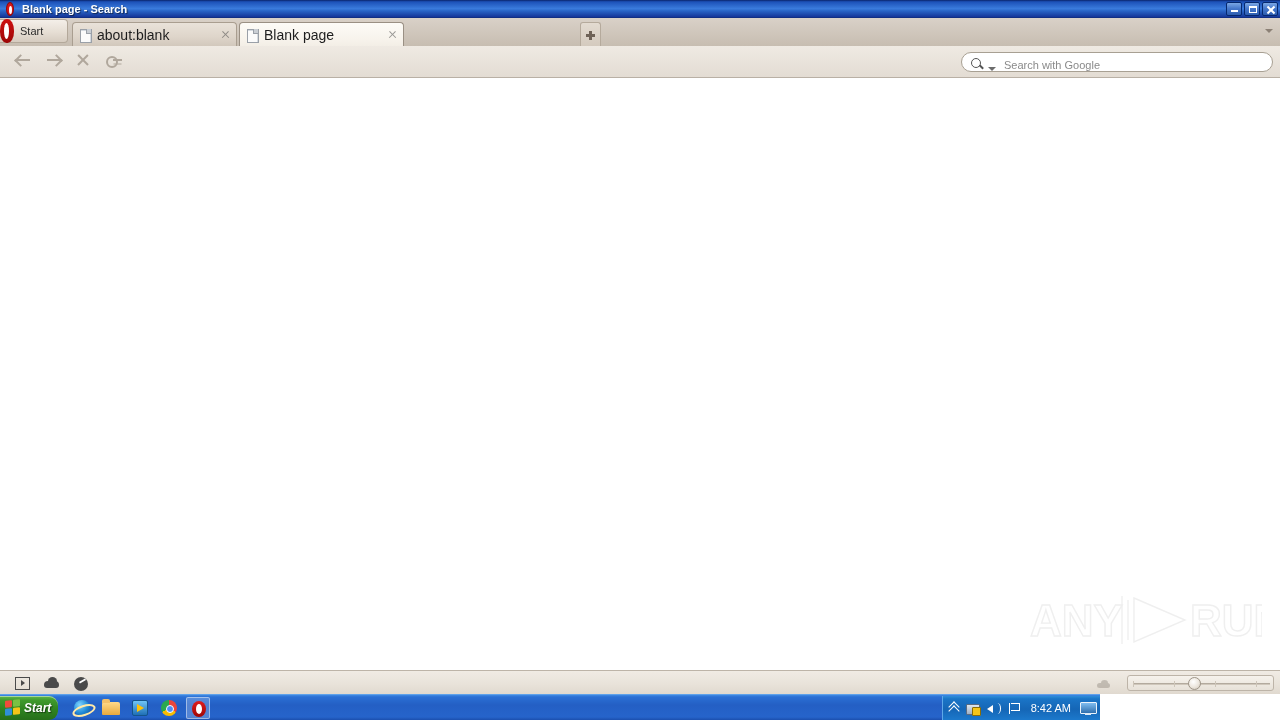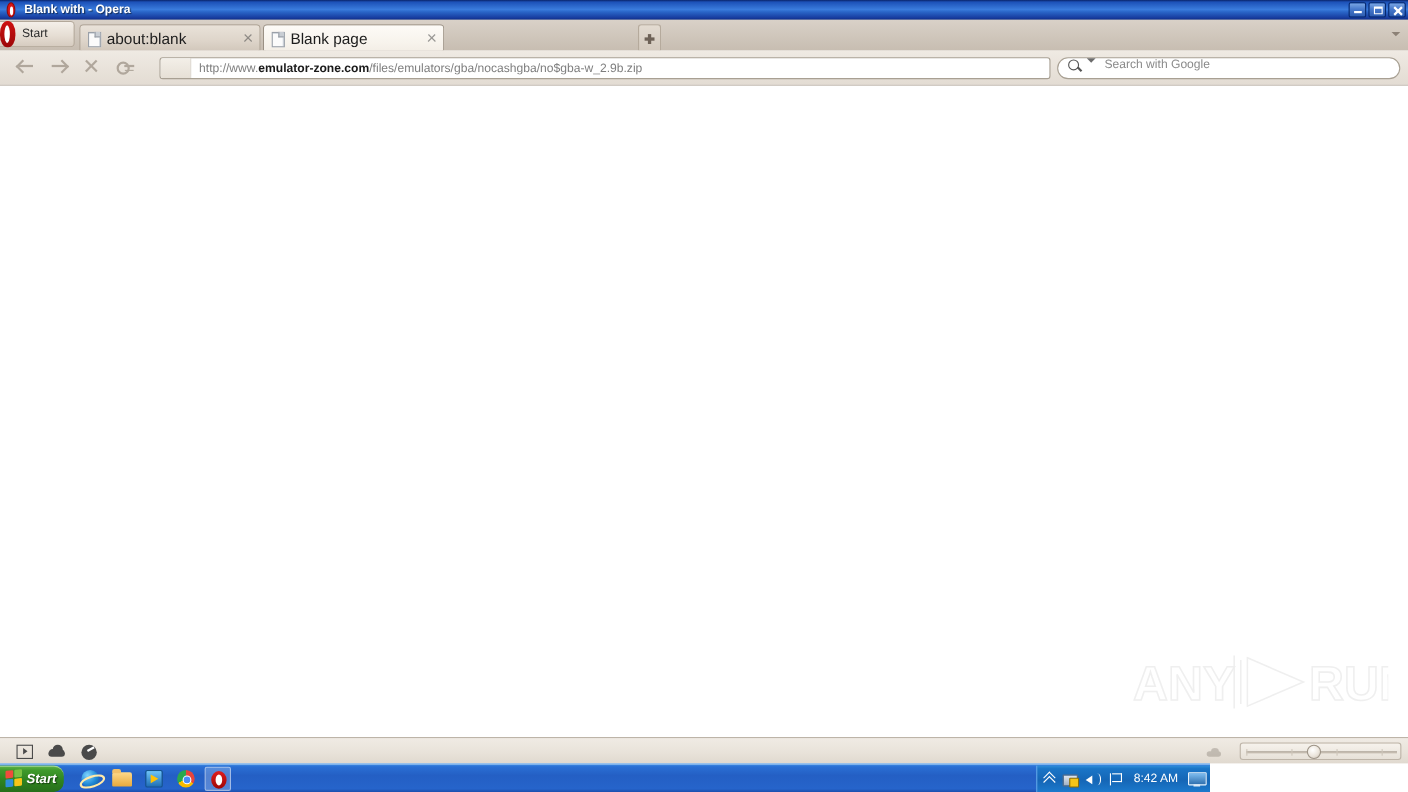--- a/index.html
+++ b/index.html
@@ -174,21 +174,21 @@
   }
   .urltext{
     font-size:11px; color:#7e7e7e; margin-left:7px; white-space:nowrap;
     overflow:hidden; font-family:"Liberation Sans", sans-serif;
   }
   .urltext b{ color:#1a1a1a; font-weight:bold; }
 
   .searchbar{
     position:absolute; left:961px; top:52px; width:312px; height:20px;
     background:#fff; border:1px solid #a8a093; border-radius:10px;
-    display:flex; align-items:flex-start;
+    display:flex; align-items:flex-end;
   }
   .s-icon{ width:14px; height:14px; margin-left:8px; position:relative; flex:0 0 auto; }
   .s-icon:before{
     content:""; position:absolute; left:1px; top:1px; width:8px; height:8px;
     border:1.6px solid #555; border-radius:50%;
   }
   .s-icon:after{
     content:""; position:absolute; left:9px; top:9px; width:5px; height:1.8px;
     background:#555; transform:rotate(45deg);
   }
@@ -363,21 +363,21 @@
 </style>
 </head>
 <body>
 
 <div id="app">
 
   <div class="titlebar">
     <div class="tb-icon">
         <div class="o"></div>
       </div>
-    <div class="tb-title">Blank with - Opera</div>
+    <div class="tb-title">Blank page - Search</div>
     <div class="tb-buttons">
       <div class="tb-btn min">
           <i></i>
         </div>
       <div class="tb-btn max">
           <i></i>
         </div>
       <div class="tb-btn close">
           <i></i>
           <i></i>
@@ -414,26 +414,20 @@
     <div class="navbtn back">
         <span class="arr"></span>
       </div>
     <div class="navbtn fwd">
         <span class="arr"></span>
       </div>
     <div class="navbtn stop"></div>
     <div class="navbtn key"></div>
   </div>
 
-  <div class="urlbar">
-    <div class="urlbadge"></div>
-    <div class="urltext">
-      <span>http://www.</span><b>emulator-zone.com</b><span>/files/emulators/gba/nocashgba/no$gba-w_2.9b.zip</span>
-    </div>
-  </div>
 
   <div class="searchbar">
     <span class="s-icon"></span>
     <span class="s-caret"></span>
     <span class="s-text">Search with Google</span>
   </div>
 
   <div class="content">
     <svg class="watermark" viewBox="0 0 232 60">
       <text x="0" y="46" font-family="Liberation Sans, sans-serif" font-size="44" font-weight="bold" fill="none" stroke="#e2e2e2" stroke-width="1.4">ANY</text>

